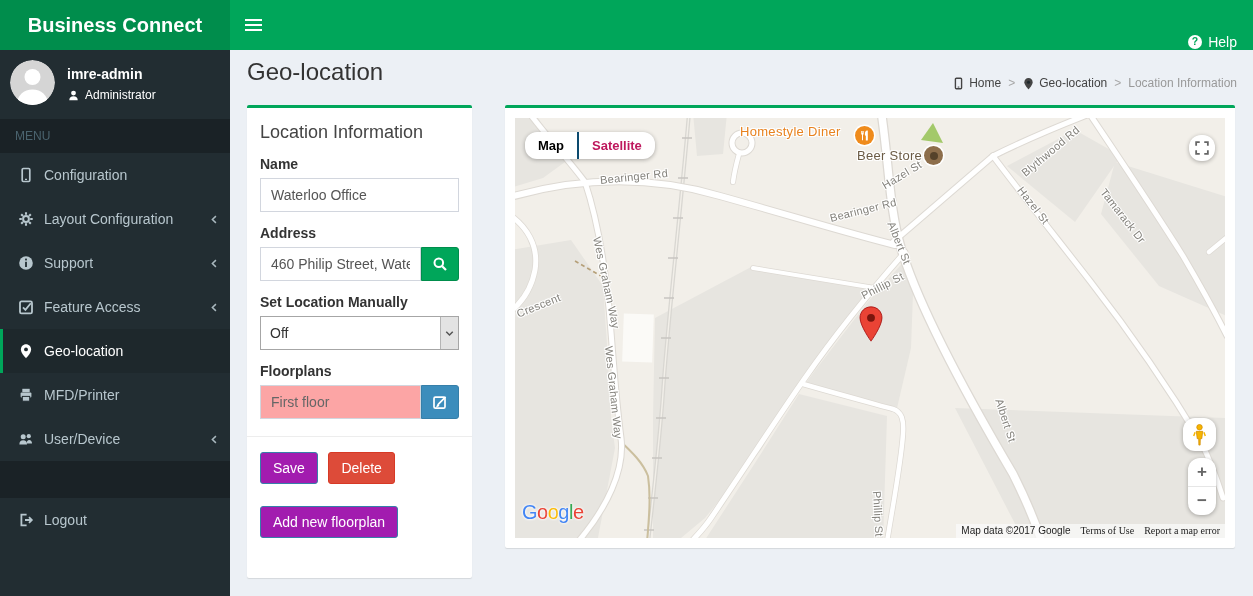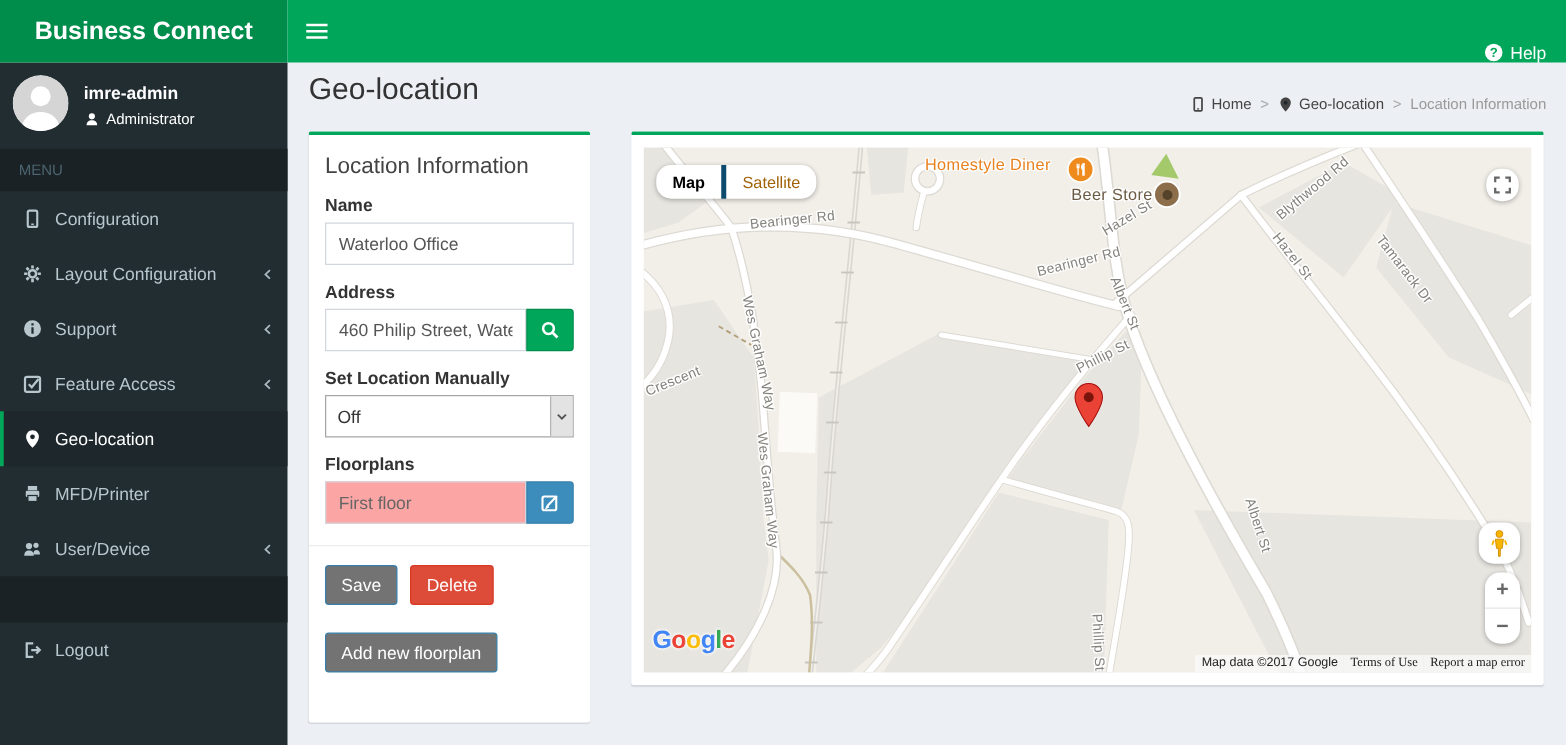--- a/index.html
+++ b/index.html
@@ -57,21 +57,21 @@
   .fake-select { height:34px; border:1px solid #a6a6a6; display:flex; align-items:stretch; cursor:pointer; background:#fff; }
   .fake-select .sel-txt { flex:1; font-size:14px; color:#333; display:flex; align-items:center; padding-left:9px; }
   .fake-select .sel-arrow { width:18px; background:#e3e3e3; border-left:1px solid #b5b5b5;
                             display:flex; align-items:center; justify-content:center; }
   .tinput.disabled { background:#fca5a5; color:#666; }
   .btn-edit { width:38px; height:34px; background:#3c8dbc; border:1px solid #367fa9;
               border-radius:0 3px 3px 0; display:flex; align-items:center; justify-content:center; cursor:pointer; }
   .hr { border-top:1px solid #ededed; margin:17px -13px 15px; }
   .btn { display:inline-block; border-radius:3px; font-size:14px; color:#fff; padding:7px 12px;
          cursor:pointer; border:1px solid transparent; }
-  .btn-blue { background:#737373; border-color:#367fa9; }
+  .btn-blue { background:#a21caf; border-color:#367fa9; }
   .btn-red  { background:#dd4b39; border-color:#d73925; margin-left:6px; }
   .btn-add  { margin-top:22px; }
 
   
   .map-box { left:505px; top:105px; width:730px; height:443px; padding:10px; }
   .map-canvas { position:relative; width:710px; height:420px; background:#f2efe9; overflow:hidden; cursor:grab; }
   .map-canvas svg.base { position:absolute; left:0; top:0; }
   .mlbl { position:absolute; font-size:11px; color:#84827c; white-space:nowrap; transform-origin:0 50%;
           letter-spacing:.3px;
           text-shadow:-1px -1px 0 #fff,1px -1px 0 #fff,-1px 1px 0 #fff,1px 1px 0 #fff,0 0 3px #fff; }
@@ -94,30 +94,30 @@
                align-items:center; justify-content:center; box-shadow:0 0 0 1.5px #fff; }
   .poi-food { left:340px; top:8px; background:#ef8b1c; }
   .poi-beer { left:409px; top:28px; background:#8d6e4b; }
   .poi-beer i { width:8px; height:8px; border-radius:50%; background:#55422a; display:block; }
   .pin { position:absolute; left:344px; top:187px; }
 
   .gctl { position:absolute; background:#fff; box-shadow:0 1px 4px rgba(0,0,0,.3); border-radius:12px; }
   .maptype { left:10px; top:14px; height:27px; display:flex; align-items:stretch; font-size:13px; }
   .maptype > div { display:flex; align-items:center; padding:0 13px; cursor:pointer; }
   .mt-map { font-weight:bold; color:#000; }
-  .mt-sat { color:#a16207; border-left:4px solid #0c4a6e; }
+  .mt-sat { color:#be185d; border-left:2px solid #0c4a6e;font-weight:bold; }
   .fullscreen { left:674px; top:17px; width:26px; height:26px; display:flex; align-items:center;
                 justify-content:center; cursor:pointer; }
   .pegman { left:668px; top:300px; width:33px; height:33px; display:flex; align-items:center;
             justify-content:center; cursor:pointer; }
   .zoomctl { left:673px; top:340px; width:28px; height:57px; display:flex; flex-direction:column; }
   .zoomctl > div { flex:1; display:flex; align-items:center; justify-content:center; font-size:17px;
                    color:#666; cursor:pointer; font-weight:bold; }
   .zoomctl .zin { border-bottom:1px solid #e6e6e6; }
-  .glogo { position:absolute; left:7px; top:383px; font-size:20px; font-weight:bold; letter-spacing:-.5px;
+  .glogo { position:absolute; left:7px; top:383px; font-size:20px; font-weight:normal; letter-spacing:-.5px;
            cursor:pointer; text-shadow:0 0 3px #fff,0 0 3px #fff; }
   .attrib { position:absolute; right:0; bottom:0; display:flex; font-size:10px; color:#222; height:14px; }
   .attrib span { background:rgba(250,250,250,.75); padding:1px 5px; white-space:nowrap; }
   .attrib .alink { cursor:pointer;font-family:Liberation Serif, serif; }
 </style>
 </head>
 <body>
 
 <svg width="0" height="0" style="position:absolute">
   <defs>

